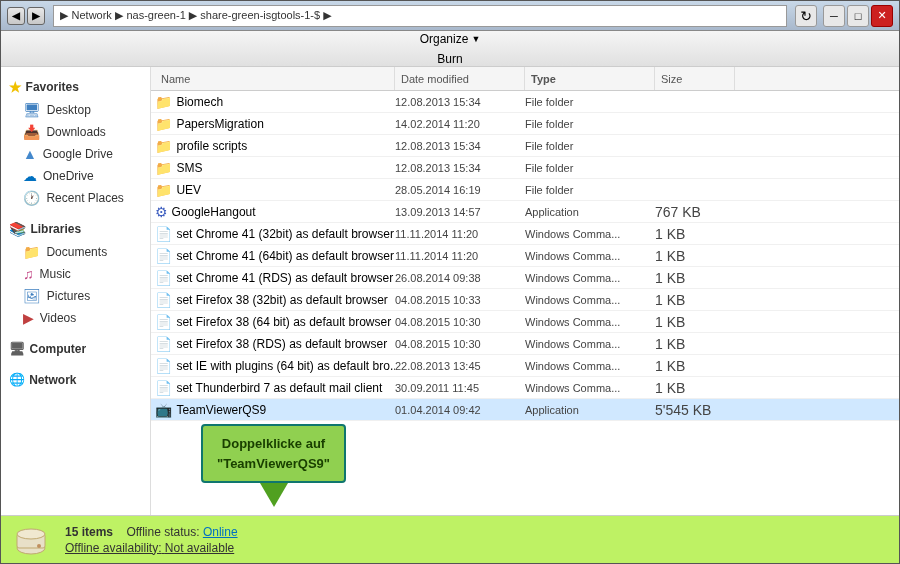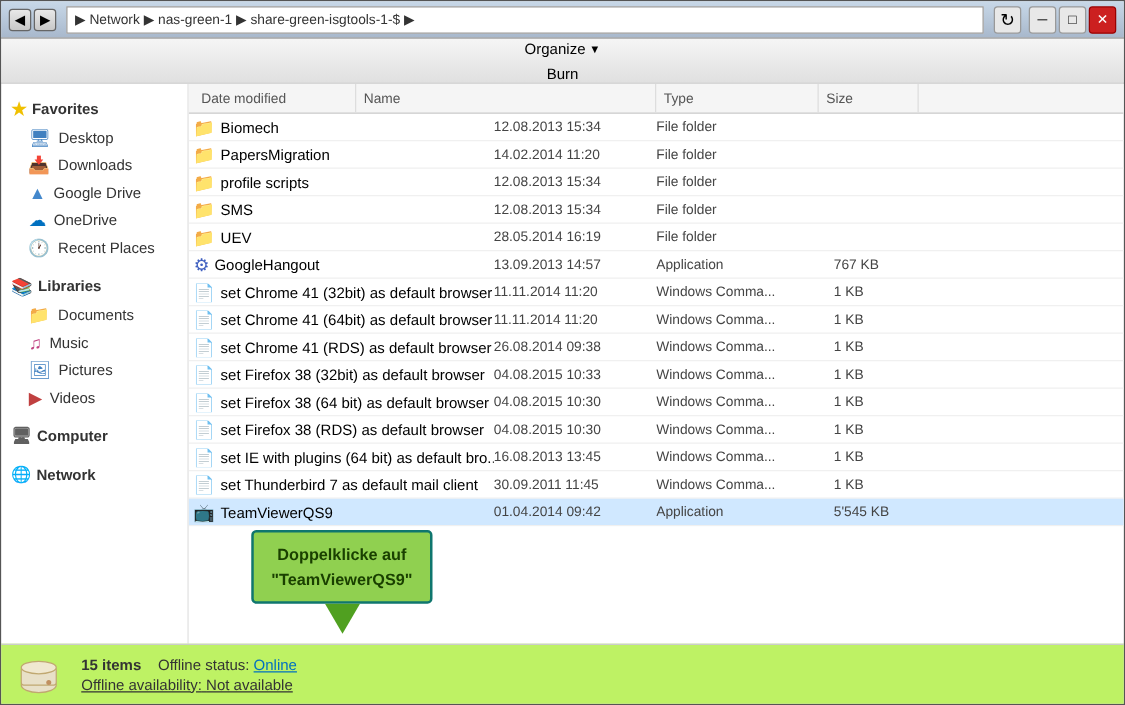--- a/index.html
+++ b/index.html
@@ -200,21 +200,21 @@
       font-size: 11px;
       color: #555;
       cursor: pointer;
       height: 100%;
       display: flex;
       align-items: center;
       border-right: 1px solid #ddd;
     }
     .col-name { width: 240px; }
     .col-date { width: 130px; }
-    .col-type { width: 130px; }
+    .col-type { width: 130px; font-weight: bold; }
     .col-size { width: 80px; }
     .file-list {
       flex: 1;
       overflow-y: auto;
     }
     .file-row {
       display: flex;
       align-items: center;
       height: 22px;
       padding: 0 4px;
@@ -225,21 +225,21 @@
     .file-cell {
       display: flex;
       align-items: center;
       gap: 4px;
       overflow: hidden;
       white-space: nowrap;
     }
     .cell-name { width: 240px; font-size: 12px; }
     .cell-date { width: 130px; font-size: 11px; color: #444; }
     .cell-type { width: 130px; font-size: 11px; color: #444; }
-    .cell-size { width: 80px; font-size: 11px; color: #444; text-align: right; padding-right: 8px; margin-left: 12px; }
+    .cell-size { width: 80px; font-size: 14px; color: #444; text-align: right; padding-right: 8px; }
     .file-icon { font-size: 14px; }
     .folder-icon-sm { color: #f0a020; }
     
     .status-bar {
       background: #bef264;
       border-top: 1px solid #ccc;
       height: 48px;
       display: flex;
       align-items: center;
       padding: 0 12px;
@@ -363,26 +363,26 @@
       <div class="sidebar-section">
         <div class="sidebar-section-title">
           <span class="network-icon">🌐</span>
           <span>Network</span>
         </div>
       </div>
     </div>
 
     <div class="file-area">
       <div class="column-header">
+        <div class="col-header col-name">
+          <span>Name</span>
+        </div>
         <div class="col-header col-date">
           <span>Date modified</span>
         </div>
-        <div class="col-header col-name">
-          <span>Name</span>
-        </div>
         <div class="col-header col-type">
           <span>Type</span>
         </div>
         <div class="col-header col-size">
           <span>Size</span>
         </div>
       </div>
       <div class="file-list-wrapper" style="position:relative;flex:1;overflow:hidden;">
         <div class="file-list">
 
@@ -565,21 +565,21 @@
     <div class="file-cell cell-size">
       <span>1 KB</span>
     </div>
   </div>
             <div class="file-row">
     <div class="file-cell cell-name">
       <span class="file-icon" style="color:#808080;">📄</span>
       <span>set IE with plugins (64 bit) as default bro...</span>
     </div>
     <div class="file-cell cell-date">
-      <span>16.08.2013 13:45</span>
+      <span>22.08.2013 13:45</span>
     </div>
     <div class="file-cell cell-type">
       <span>Windows Comma...</span>
     </div>
     <div class="file-cell cell-size">
       <span>1 KB</span>
     </div>
   </div>
             <div class="file-row">
     <div class="file-cell cell-name">

